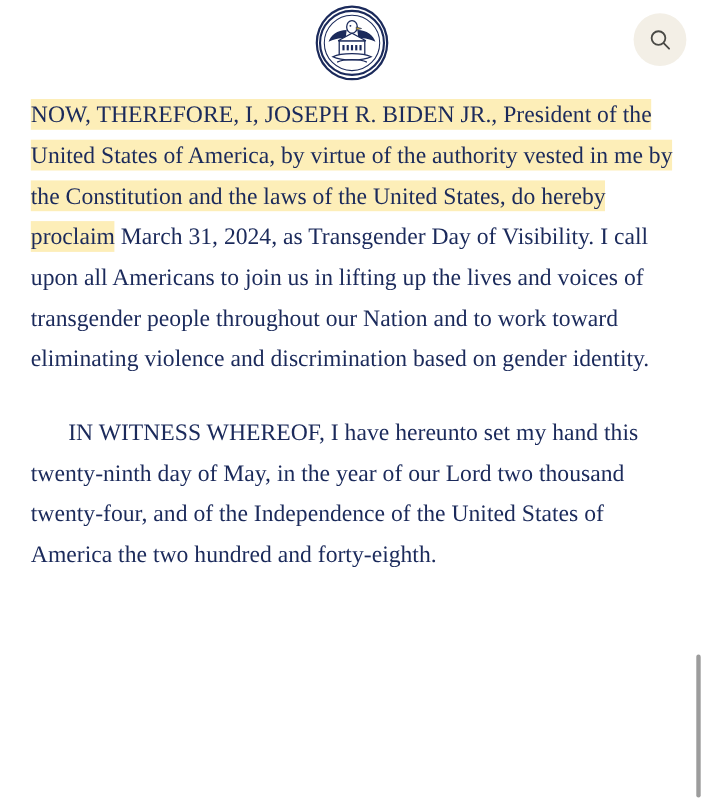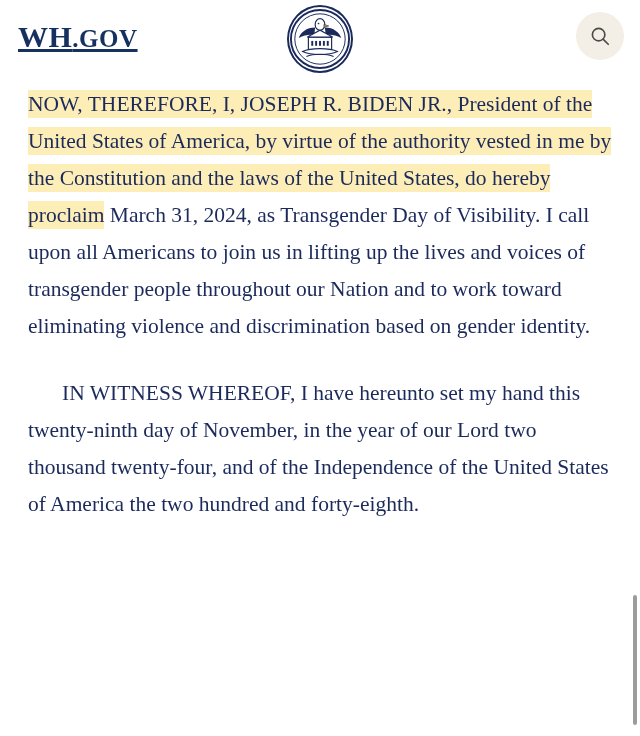--- a/index.html
+++ b/index.html
@@ -131,21 +131,20 @@
     height: 130px;
     border-radius: 2px;
     background: #8b8b8b;
     opacity: 0.85;
   }
 </style>
 </head>
 <body>
 
 <div class="header">
-  <a class="brand" href="#"><span>WH</span><span class="brand-small">.GOV</span></a>
 
   <div class="seal-wrap">
     <svg class="seal" viewBox="0 0 64 64">
       <circle cx="32" cy="32" r="30" fill="#ffffff" stroke="#1b2a5b" stroke-width="2"></circle>
       <circle cx="32" cy="32" r="26" fill="#ffffff" stroke="#1b2a5b" stroke-width="1"></circle>
 
       <ellipse cx="32" cy="17" rx="5" ry="6" fill="#ffffff" stroke="#1b2a5b" stroke-width="1.2"></ellipse>
       <path d="M36 17 l5 1.5 -5 1.5 z" fill="#c9a227" stroke="#1b2a5b" stroke-width="0.6"></path>
       <circle cx="30.5" cy="16" r="0.9" fill="#1b2a5b"></circle>
 
@@ -177,18 +176,18 @@
 
   <div class="clipped-line">
     <span class="ghost">of such observances.</span>
   </div>
 
   <p class="para">
     <span class="hl">NOW, THEREFORE, I, JOSEPH R. BIDEN JR., President of the United States of America, by virtue of the authority vested in me by the Constitution and the laws of the United States, do hereby proclaim</span><span> March 31, 2024, as Transgender Day of Visibility.  I call upon all Americans to join us in lifting up the lives and voices of transgender people throughout our Nation and to work toward eliminating violence and discrimination based on gender identity.</span>
   </p>
 
   <p class="para indent">
-    <span>IN WITNESS WHEREOF, I have hereunto set my hand this twenty-ninth day of November, in the year of our Lord two thousand twenty-four, and of the Independence of the United States of America the two hundred and forty-eighth.</span>
+    <span>IN WITNESS WHEREOF, I have hereunto set my hand this twenty-ninth day of May, in the year of our Lord two thousand twenty-four, and of the Independence of the United States of America the two hundred and forty-eighth.</span>
   </p>
 
 </div>
 
 <div class="scrollbar"></div>
 
 </body></html>

